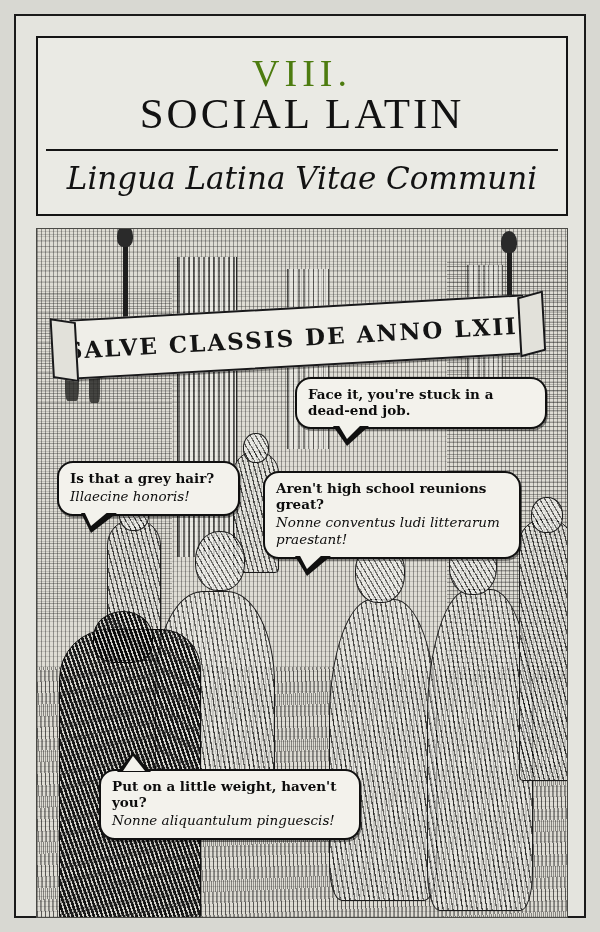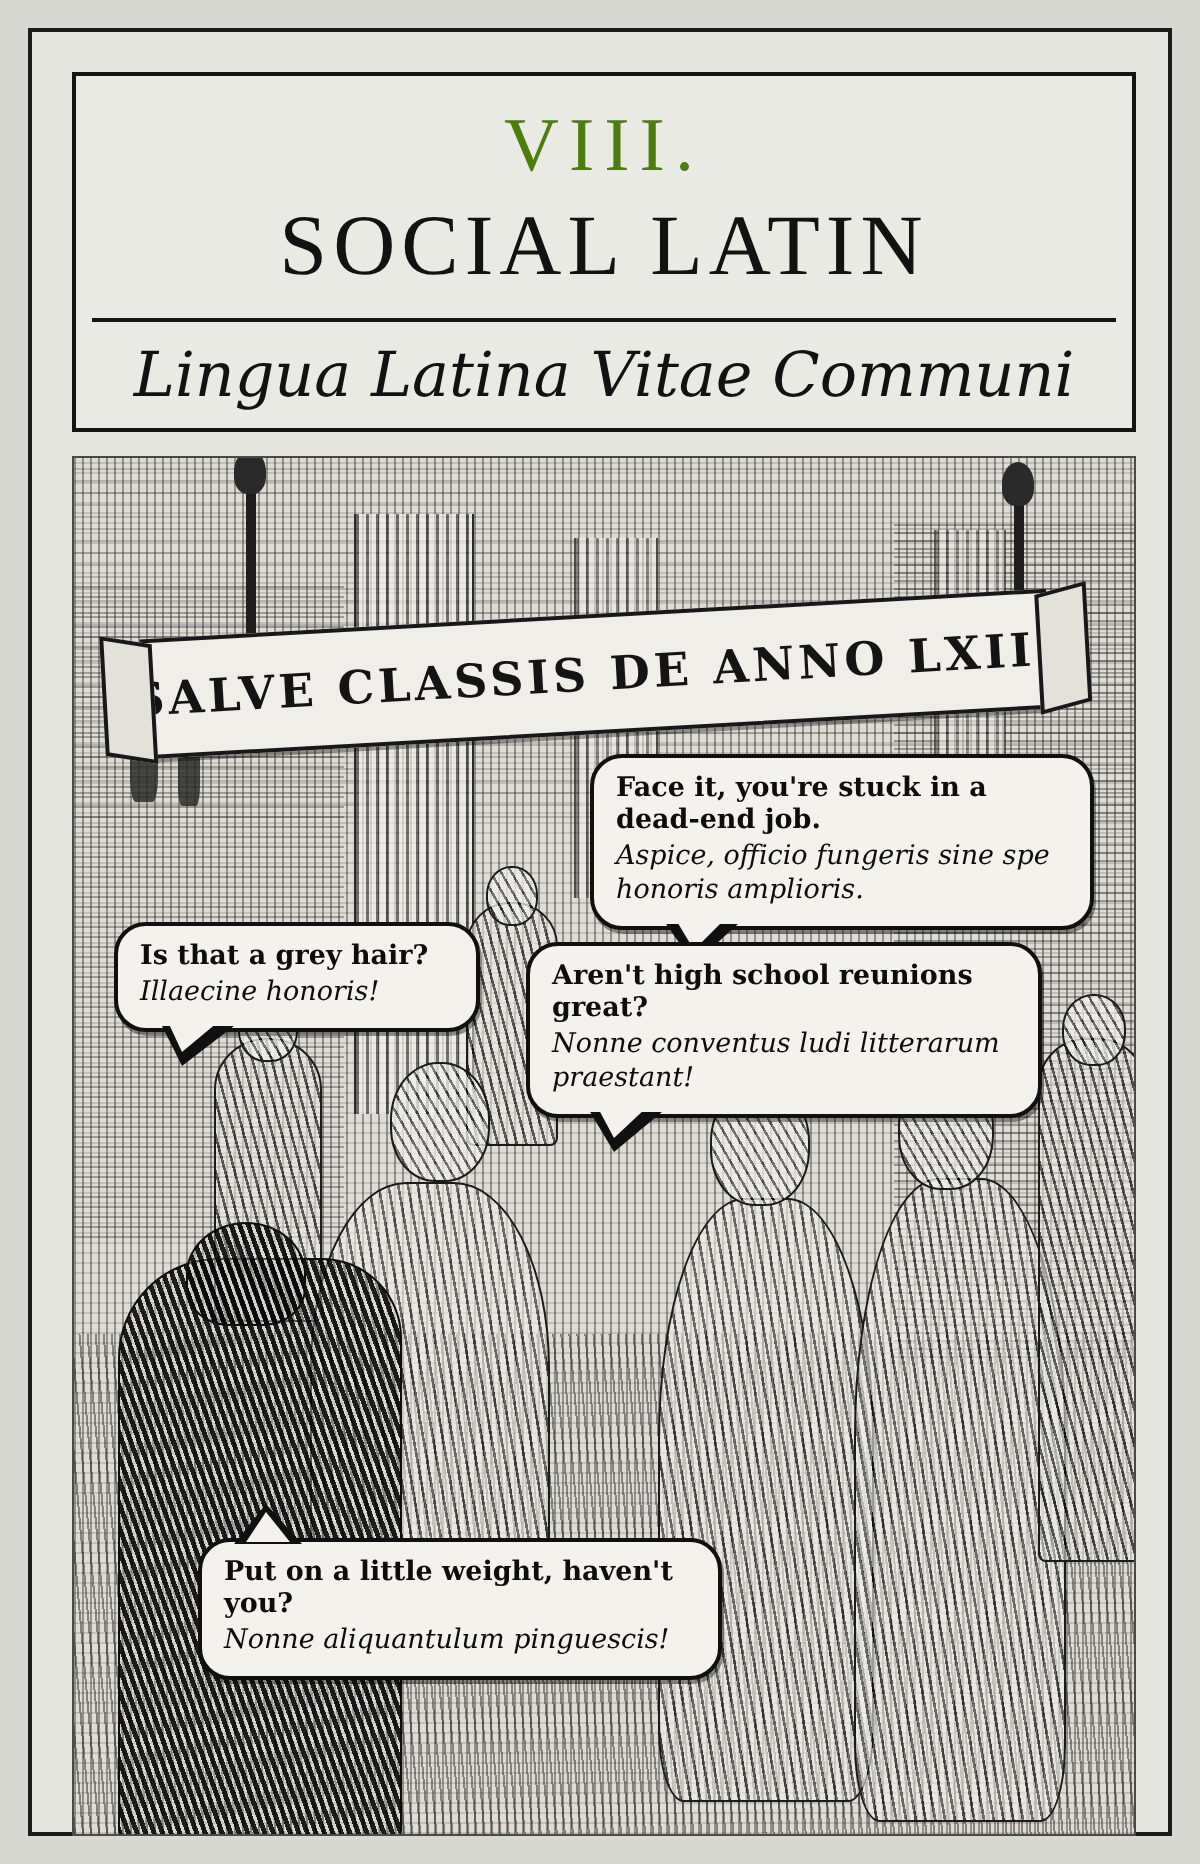--- a/index.html
+++ b/index.html
@@ -48,21 +48,20 @@
   }
   .chapter-number {
     margin-top: 16px;
     font-family: "Liberation Serif", serif;
     font-size: 38px;
     letter-spacing: 5px;
     color: #4d7c0f;
     line-height: 1;
   }
   .chapter-title {
-    margin-top: 10px;
     font-family: "Liberation Serif", serif;
     font-size: 43px;
     letter-spacing: 3px;
     color: #121212;
     line-height: 1;
   }
   .title-rule {
     margin: 14px auto 0 auto;
     width: 512px;
     height: 2px;
@@ -368,21 +367,20 @@
       <div class="head" style="left:412px; top:306px; width:46px; height:58px;"></div>
 
       <div class="figure" style="left:482px; top:290px; width:52px; height:260px; border-radius:24px 24px 4px 4px;"></div>
       <div class="head" style="left:494px; top:268px; width:30px; height:34px;"></div>
 
       <div class="dark-figure" style="left:22px; top:400px; width:140px; height:290px; border-radius:50px 40px 6px 6px;"></div>
       <div class="dark-figure" style="left:56px; top:382px; width:58px; height:50px; border-radius:50% 50% 36% 36%;"></div>
 
       <div class="balloon b1">
         <span class="en">Face it, you're stuck in a dead-end job.</span>
-        <span class="la">Aspice, officio fungeris sine spe honoris amplioris.</span>
         <span class="tail">
             <span class="tail-in"></span>
           </span>
       </div>
 
       <div class="balloon b2">
         <span class="en">Is that a grey hair?</span>
         <span class="la">Illaecine honoris!</span>
         <span class="tail">
             <span class="tail-in"></span>

